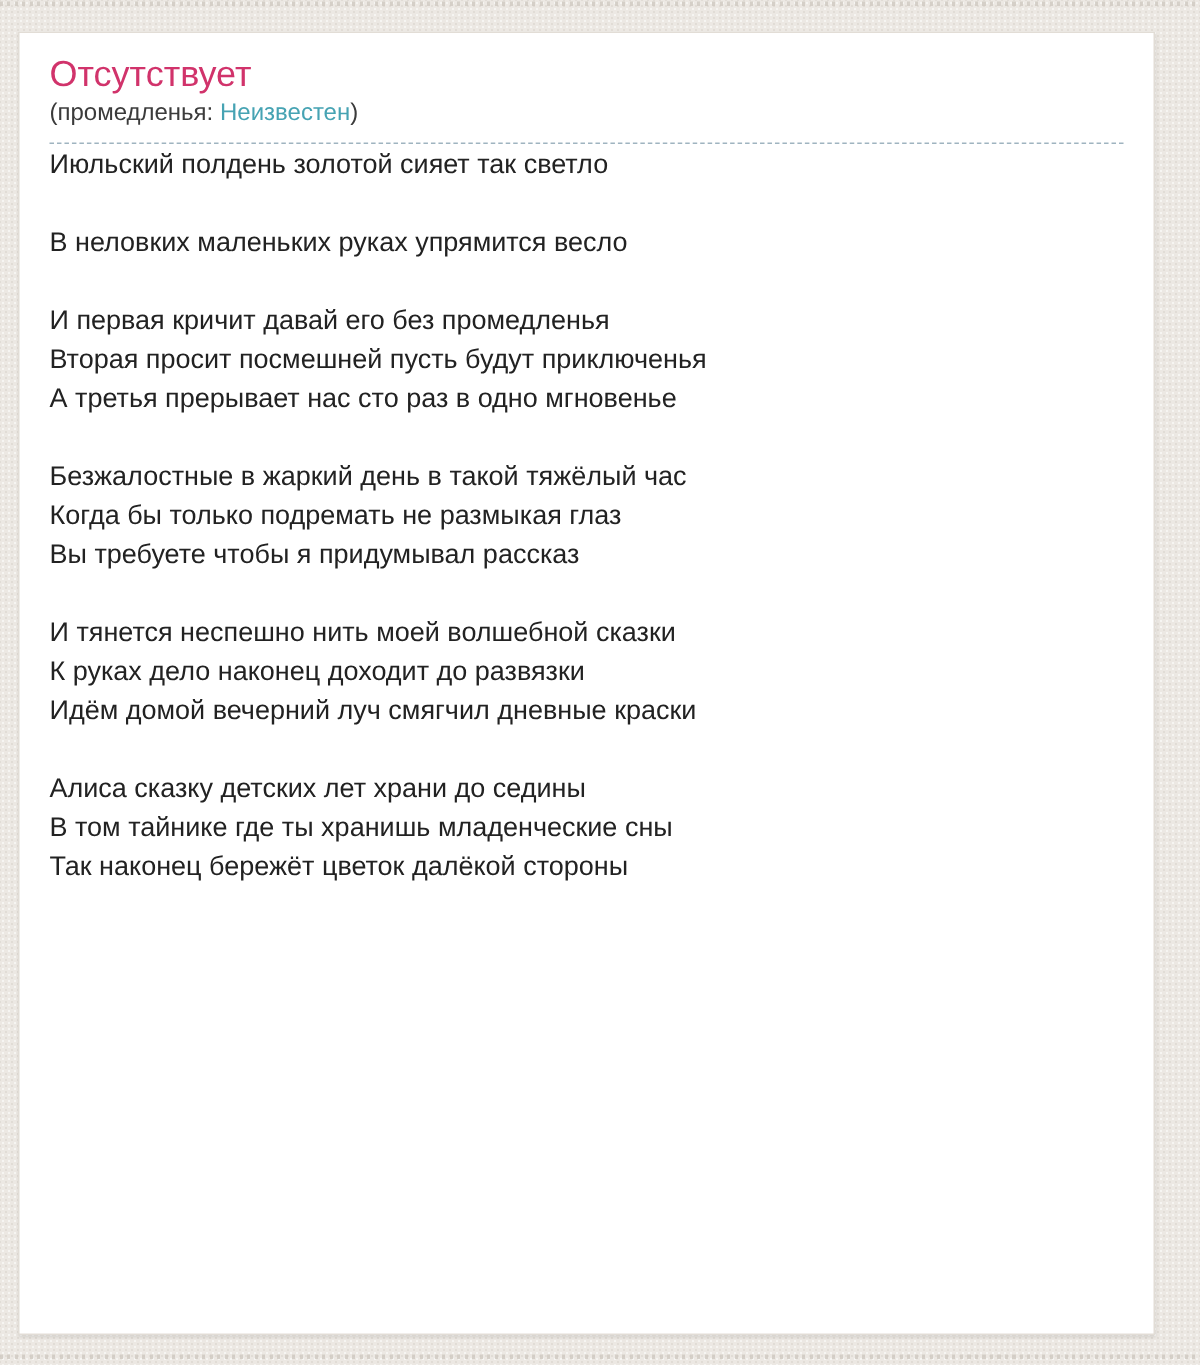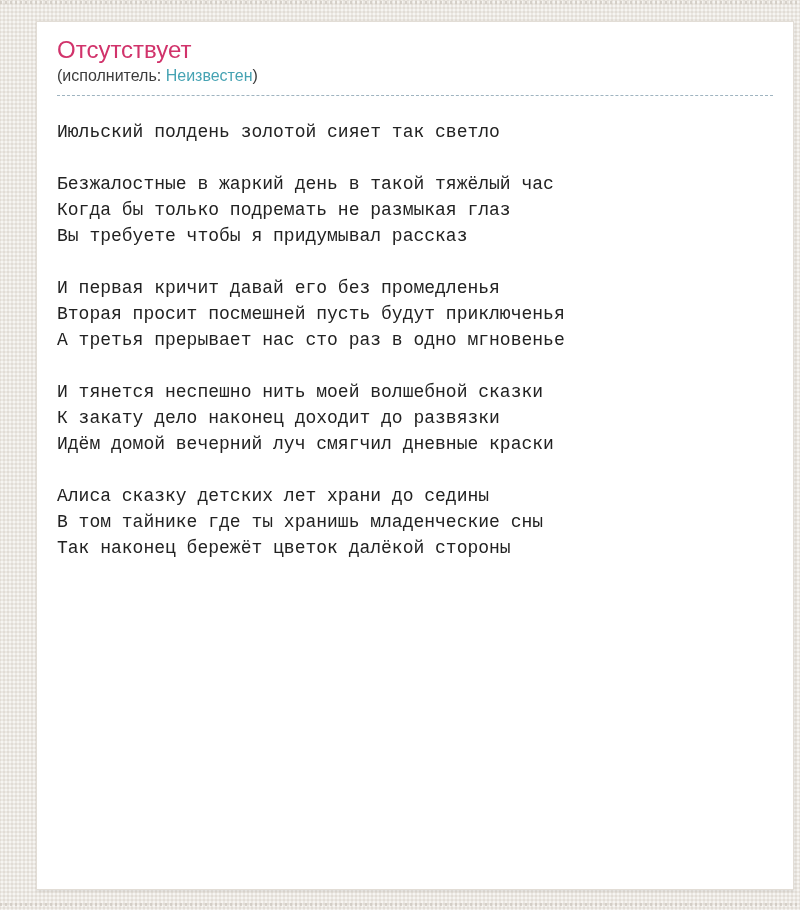--- a/index.html
+++ b/index.html
@@ -26,21 +26,21 @@
     background-position:0 0,2px 2px;
   }
   .texture-strip{
     position:absolute;left:0;width:800px;height:3px;
     background:repeating-linear-gradient(90deg,var(--texture-dot) 0 2px,transparent 2px 5px);
     opacity:.8;
   }
   .texture-strip.top{top:1px;}
   .texture-strip.bottom{top:903px;}
   .card{
-    position:absolute;left:36px;top:21px;width:758px;height:869px;
+    position:absolute;left:12px;top:21px;width:758px;height:869px;
     background:var(--card-background);
     border:1px solid var(--card-border);
     box-shadow:0 1px 2px rgba(0,0,0,.06),1px 2px 3px rgba(0,0,0,.04);
     padding:13px 20px 0 20px;
   }
   h1.page-title{
     margin:0;padding:0;
     font-size:24px;line-height:30px;font-weight:normal;
     color:var(--title);
   }
@@ -49,51 +49,51 @@
     font-size:16px;line-height:20px;
     color:var(--subtitle-text);
     padding-bottom:9px;
     border-bottom:1px dashed var(--dashed-separator);
   }
   .artist-link{
     color:var(--artist-link);
     text-decoration:none;cursor:pointer;text-align:right;
   }
   .lyrics{
-    margin-top:23px;
+    margin-top:0;
     font-size:18px;line-height:26px;
     color:var(--body-text);
-    font-family:Liberation Mono, monospace;
   }
   .stanza{
     margin:0 0 26px 0;
     white-space:pre-line;
   }
 </style>
 </head>
 <body>
 
 <div class="texture-strip top"></div>
 <div class="texture-strip bottom"></div>
 
 <div class="card">
   <h1 class="page-title">Отсутствует</h1>
 
   <div class="artist-line">
-    <span>(исполнитель: </span><a class="artist-link">Неизвестен</a><span>)</span>
+    <span>(промедленья: </span><a class="artist-link">Неизвестен</a><span>)</span>
   </div>
 
   <div class="lyrics">
       <p class="stanza">Июльский полдень золотой сияет так светло</p>
+      <p class="stanza">В неловких маленьких руках упрямится весло</p>
+      <p class="stanza">И первая кричит давай его без промедленья
+Вторая просит посмешней пусть будут приключенья
+А третья прерывает нас сто раз в одно мгновенье</p>
       <p class="stanza">Безжалостные в жаркий день в такой тяжёлый час
 Когда бы только подремать не размыкая глаз
 Вы требуете чтобы я придумывал рассказ</p>
-      <p class="stanza">И первая кричит давай его без промедленья
-Вторая просит посмешней пусть будут приключенья
-А третья прерывает нас сто раз в одно мгновенье</p>
       <p class="stanza">И тянется неспешно нить моей волшебной сказки
-К закату дело наконец доходит до развязки
+К руках дело наконец доходит до развязки
 Идём домой вечерний луч смягчил дневные краски</p>
       <p class="stanza">Алиса сказку детских лет храни до седины
 В том тайнике где ты хранишь младенческие сны
 Так наконец бережёт цветок далёкой стороны</p>
     </div>
 </div>
 
 </body></html>

